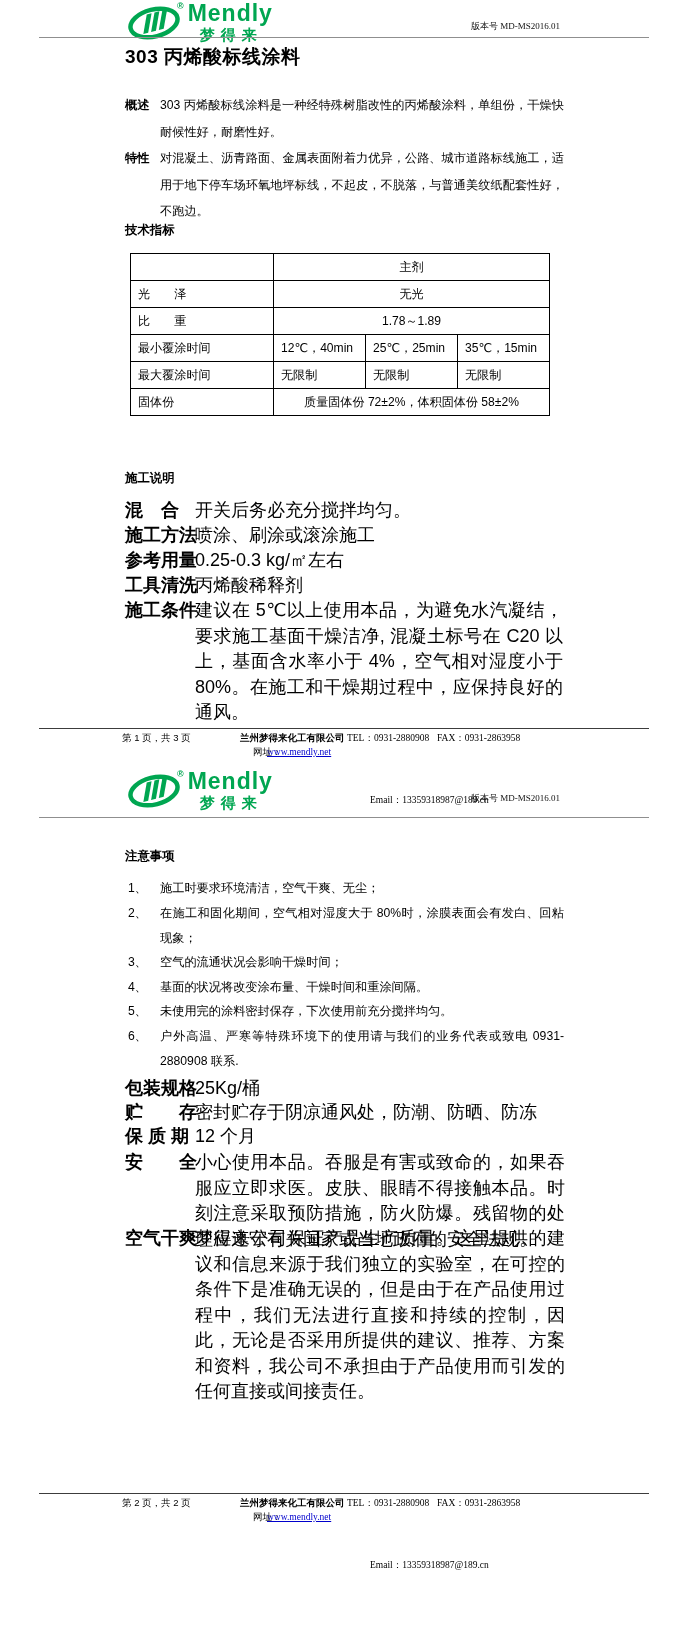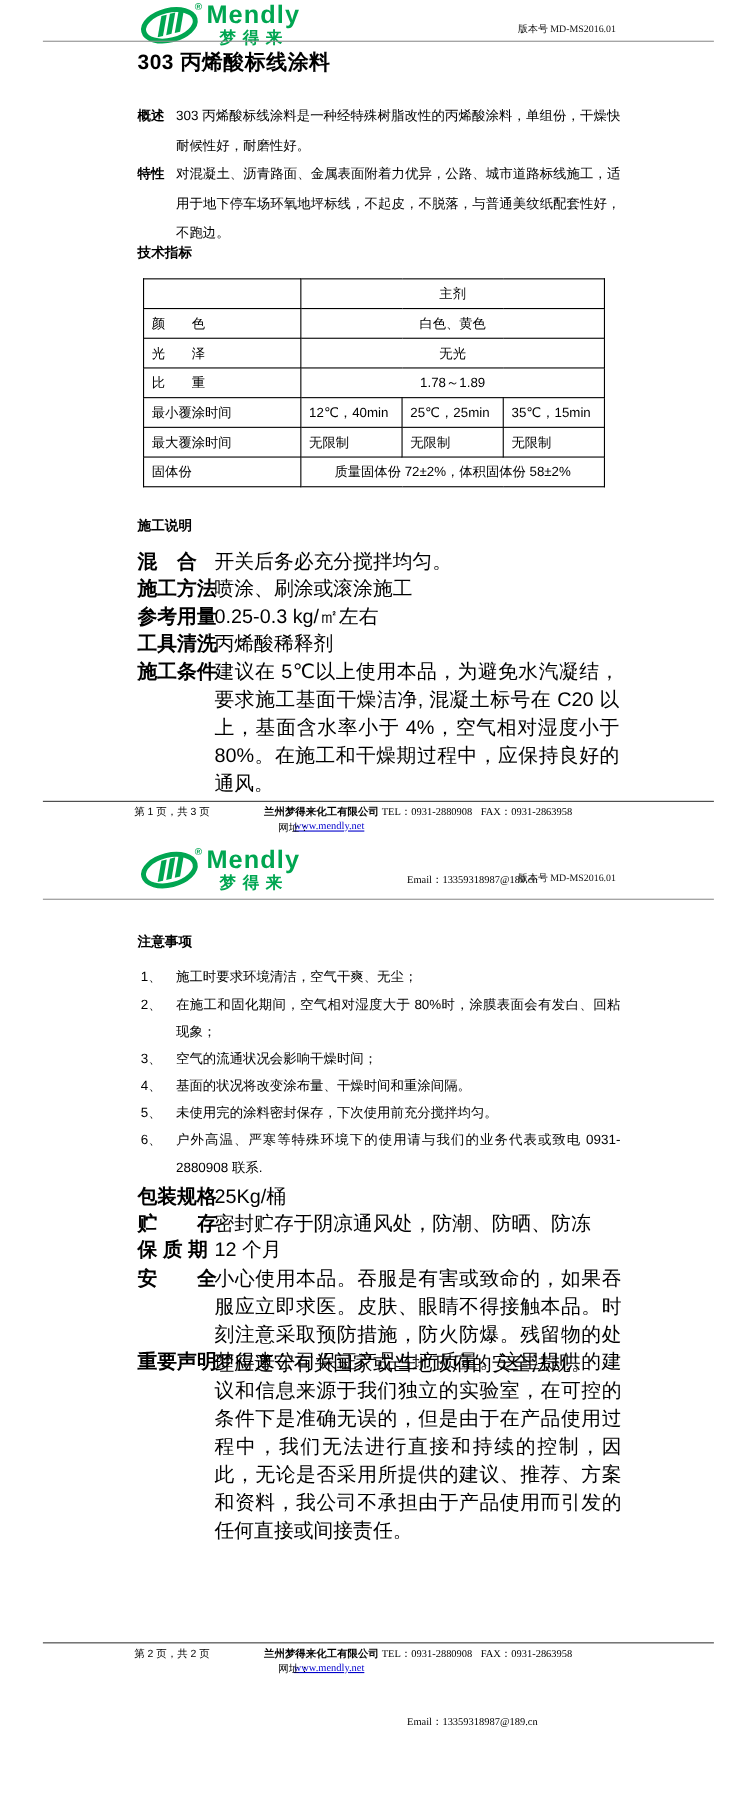--- a/index.html
+++ b/index.html
@@ -92,24 +92,20 @@
 
   <div class="sec-heading" style="top:222px">技术指标</div>
 
   <table class="spec-table">
     <tbody>
         <tr>
       <td class="lbl"></td>
       <td class="ctr" colspan="3">主剂</td>
     </tr>
     <tr>
-      <td class="lbl">颜　　色</td>
-      <td class="ctr" colspan="3">白色、黄色</td>
-    </tr>
-    <tr>
       <td class="lbl">光　　泽</td>
       <td class="ctr" colspan="3">无光</td>
     </tr>
     <tr>
       <td class="lbl">比　　重</td>
       <td class="ctr" colspan="3">1.78～1.89</td>
     </tr>
     <tr>
       <td class="lbl">最小覆涂时间</td>
       <td class="c3">12℃，40min</td>
@@ -219,21 +215,21 @@
   </div>
   <div class="kv-row" style="top:1124px">
     <span class="kv-label">保 质 期</span>
     <span class="kv-value w2">12 个月</span>
   </div>
   <div class="kv-row" style="top:1150px">
     <span class="kv-label">安　　全</span>
     <span class="kv-value w2">小心使用本品。吞服是有害或致命的，如果吞服应立即求医。皮肤、眼睛不得接触本品。时刻注意采取预防措施，防火防爆。残留物的处理应遵守有关国家或当地政府的安全法规。</span>
   </div>
   <div class="kv-row" style="top:1226px">
-    <span class="kv-label">重要声明</span>
+    <span class="kv-label">空气干爽</span>
     <span class="kv-value w2">梦得来公司保证产品生产质量。这里提供的建议和信息来源于我们独立的实验室，在可控的条件下是准确无误的，但是由于在产品使用过程中，我们无法进行直接和持续的控制，因此，无论是否采用所提供的建议、推荐、方案和资料，我公司不承担由于产品使用而引发的任何直接或间接责任。</span>
   </div>
 
   <div class="rule-footer" style="top:1493px"></div>
   <div class="footer" style="top:1497px">
     <span class="f-page">第 2 页，共 2 页</span>
     <span class="f-company">兰州梦得来化工有限公司</span>
     <span class="f-tel serif">TEL：0931-2880908</span>
     <span class="f-fax serif">FAX：0931-2863958</span>
     <span class="f-web"><span>网址：</span><a class="link serif">www.mendly.net</a></span>

